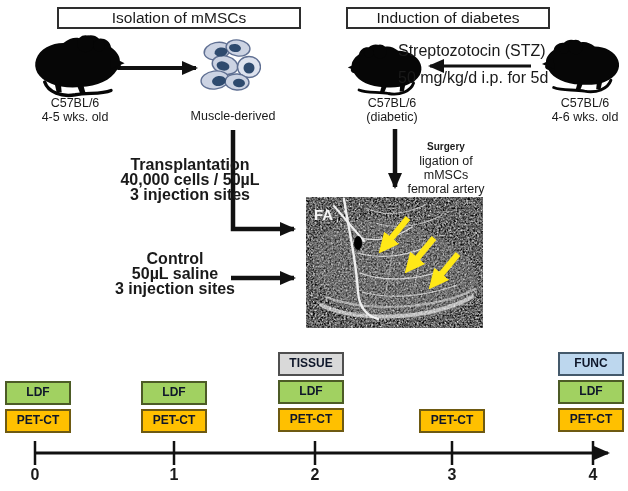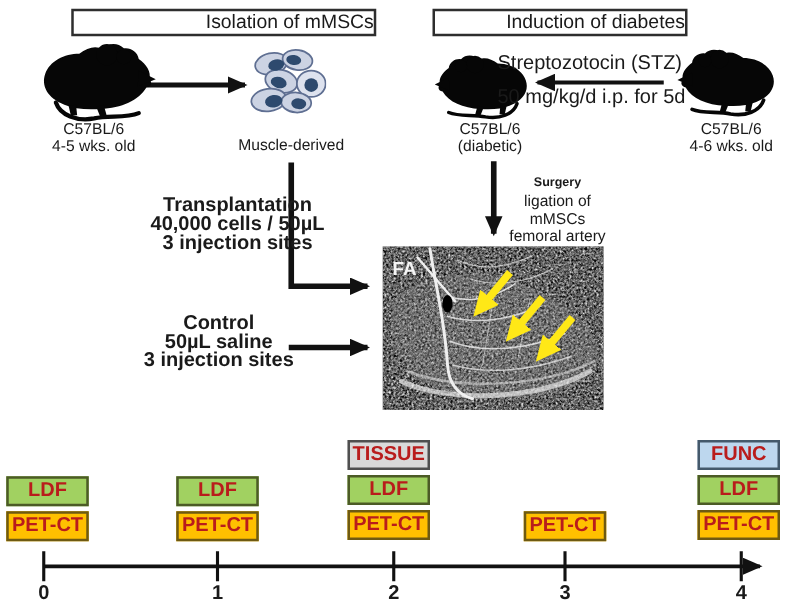--- a/index.html
+++ b/index.html
@@ -1,30 +1,30 @@
 <!DOCTYPE html>
 <html><head>
 <meta charset="utf-8">
 <style>
   html,body{margin:0;padding:0;background:#fff;}
   .fig{position:relative;width:628px;height:491px;background:#ffffff;
        font-family:"Liberation Sans",sans-serif;color:#1a1a1a;overflow:hidden;}
   .abs{position:absolute;}
   .hdr{position:absolute;height:22px;box-sizing:border-box;border:2px solid #2e2e2e;
-       background:#fff;text-align:right;font-size:15.5px;line-height:18px;}
+       background:#fff;text-align:center;font-size:15.5px;line-height:18px;}
   .lbl{position:absolute;text-align:center;font-size:12.5px;line-height:13.5px;}
   .stz{position:absolute;text-align:left;font-size:16px;line-height:13px;}
   .mid{position:absolute;text-align:center;font-size:16px;line-height:15px;font-weight:bold;}
   .mid .sub{font-weight:bold;}
   .surg{position:absolute;text-align:center;font-size:12.5px;line-height:14px;}
   .surg .t{font-weight:bold;font-size:10px;}
   .overlay{position:absolute;left:0;top:0;}
   .stack{position:absolute;width:66px;display:flex;flex-direction:column;gap:4px;}
   .box{width:66px;height:24px;box-sizing:border-box;border:2px solid #4e4e35;
-       text-align:center;font-weight:bold;font-size:16px;line-height:19px;color:#b91c1c;}
+       text-align:center;font-weight:bold;font-size:12px;line-height:19px;color:#0f172a;}
   .ldf{background:#a1d161;border-color:#4c5b26;}
   .petct{background:#ffc000;border-color:#6e5a12;}
   .tissue{background:#d9d9d9;border-color:#4f4f4f;}
   .func{background:#bdd7ee;border-color:#44596b;}
   .num{position:absolute;top:466px;width:36px;text-align:center;font-size:16px;font-weight:bold;}
   svg{display:block;}
 </style>
 </head>
 <body>
 

